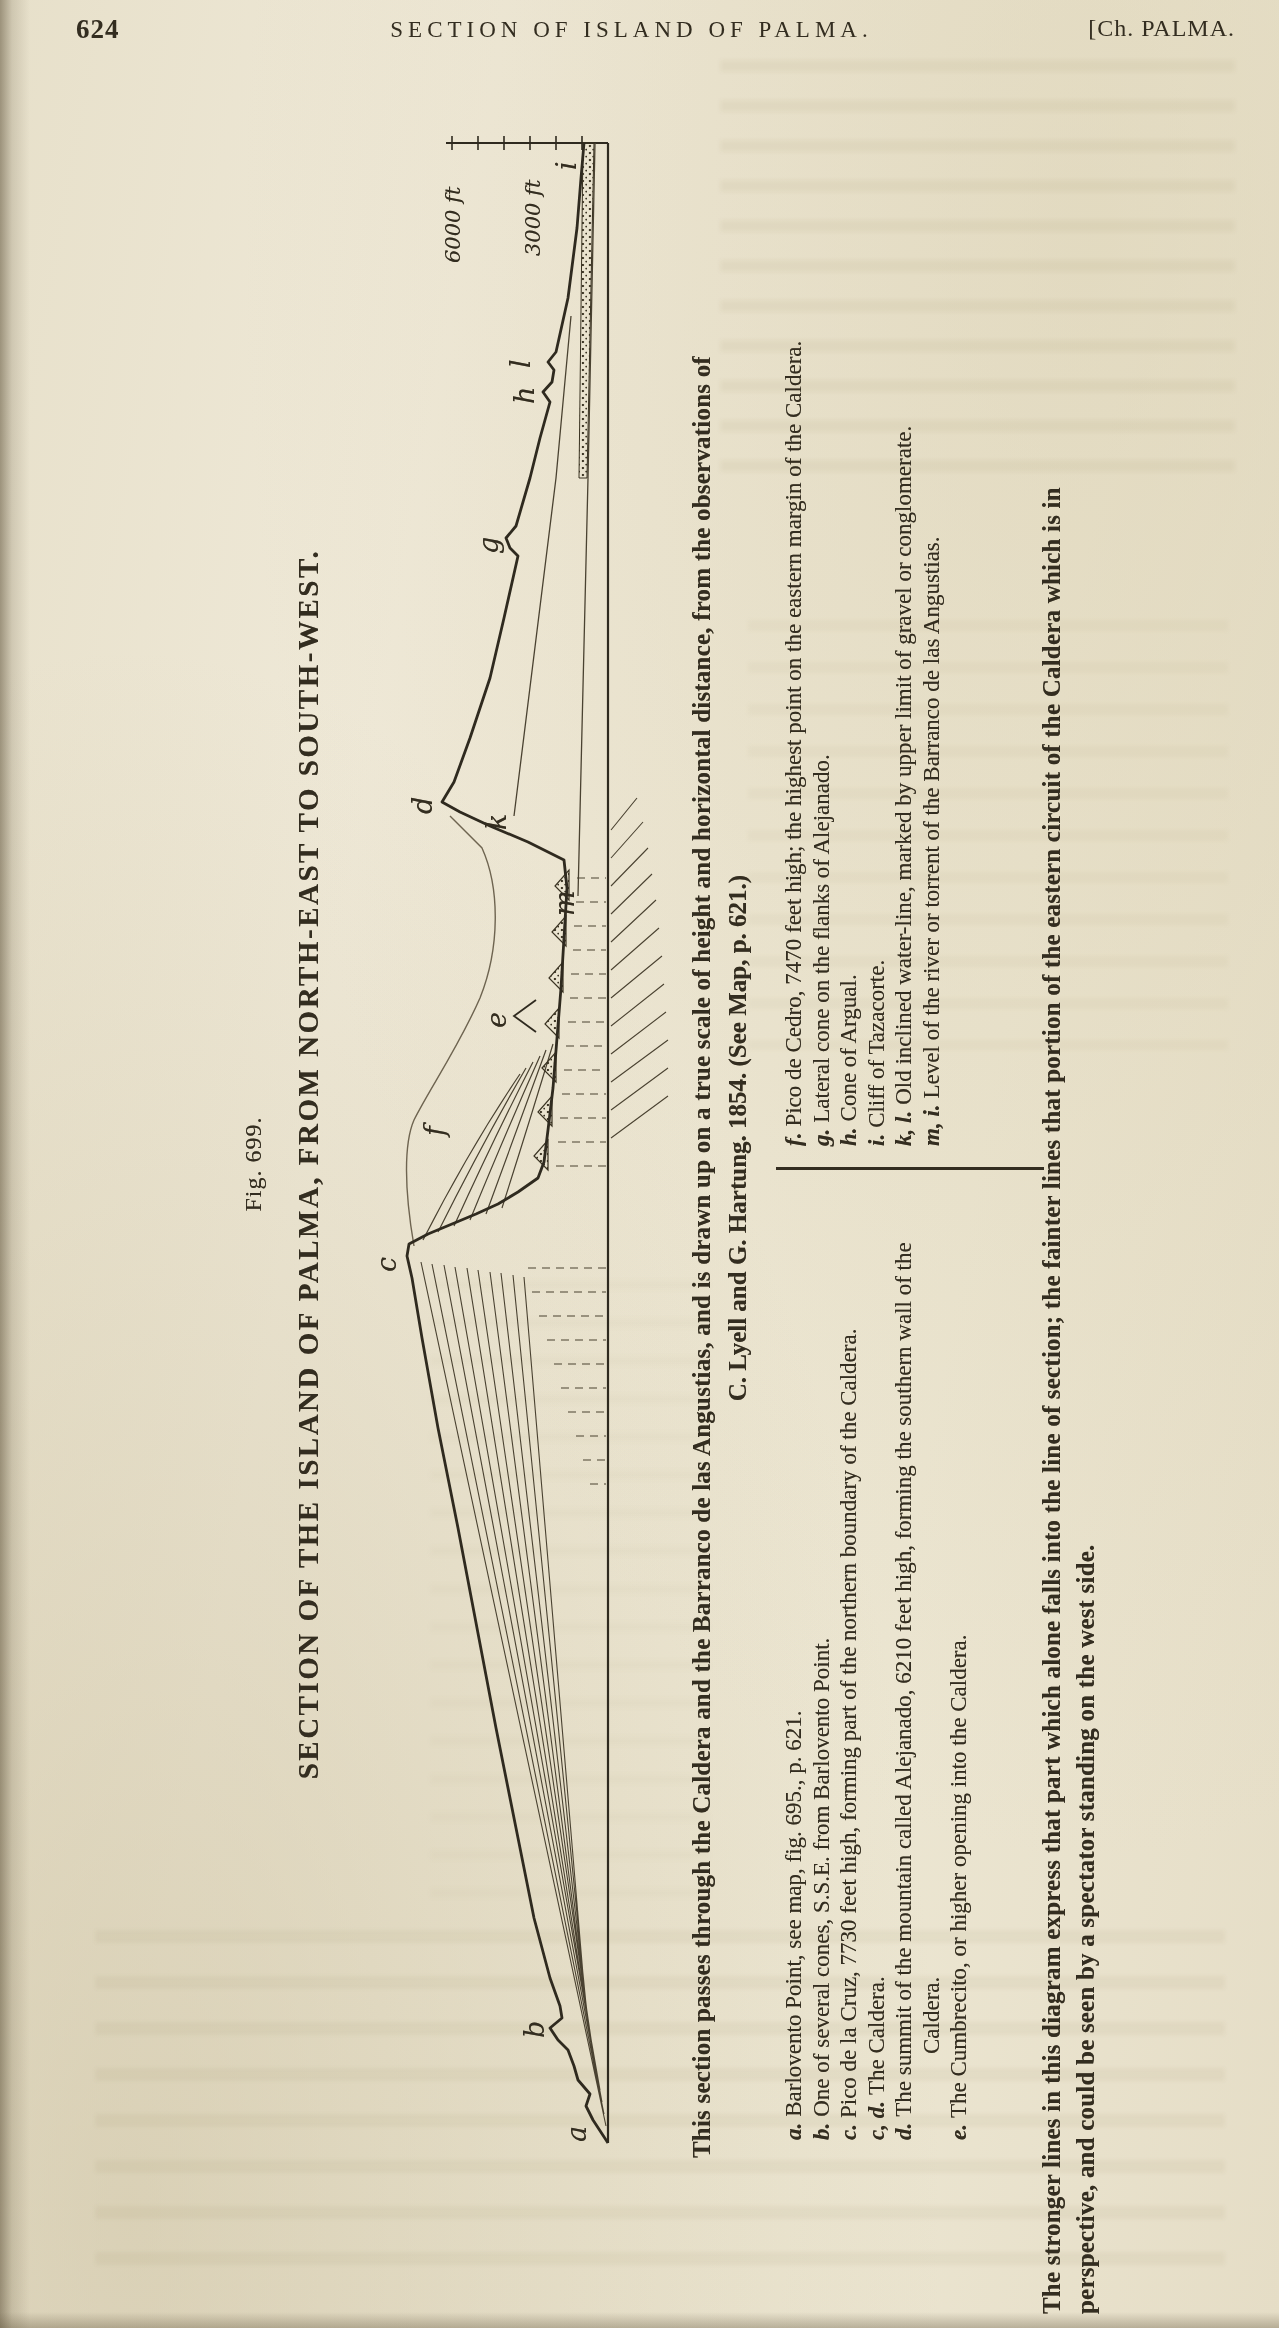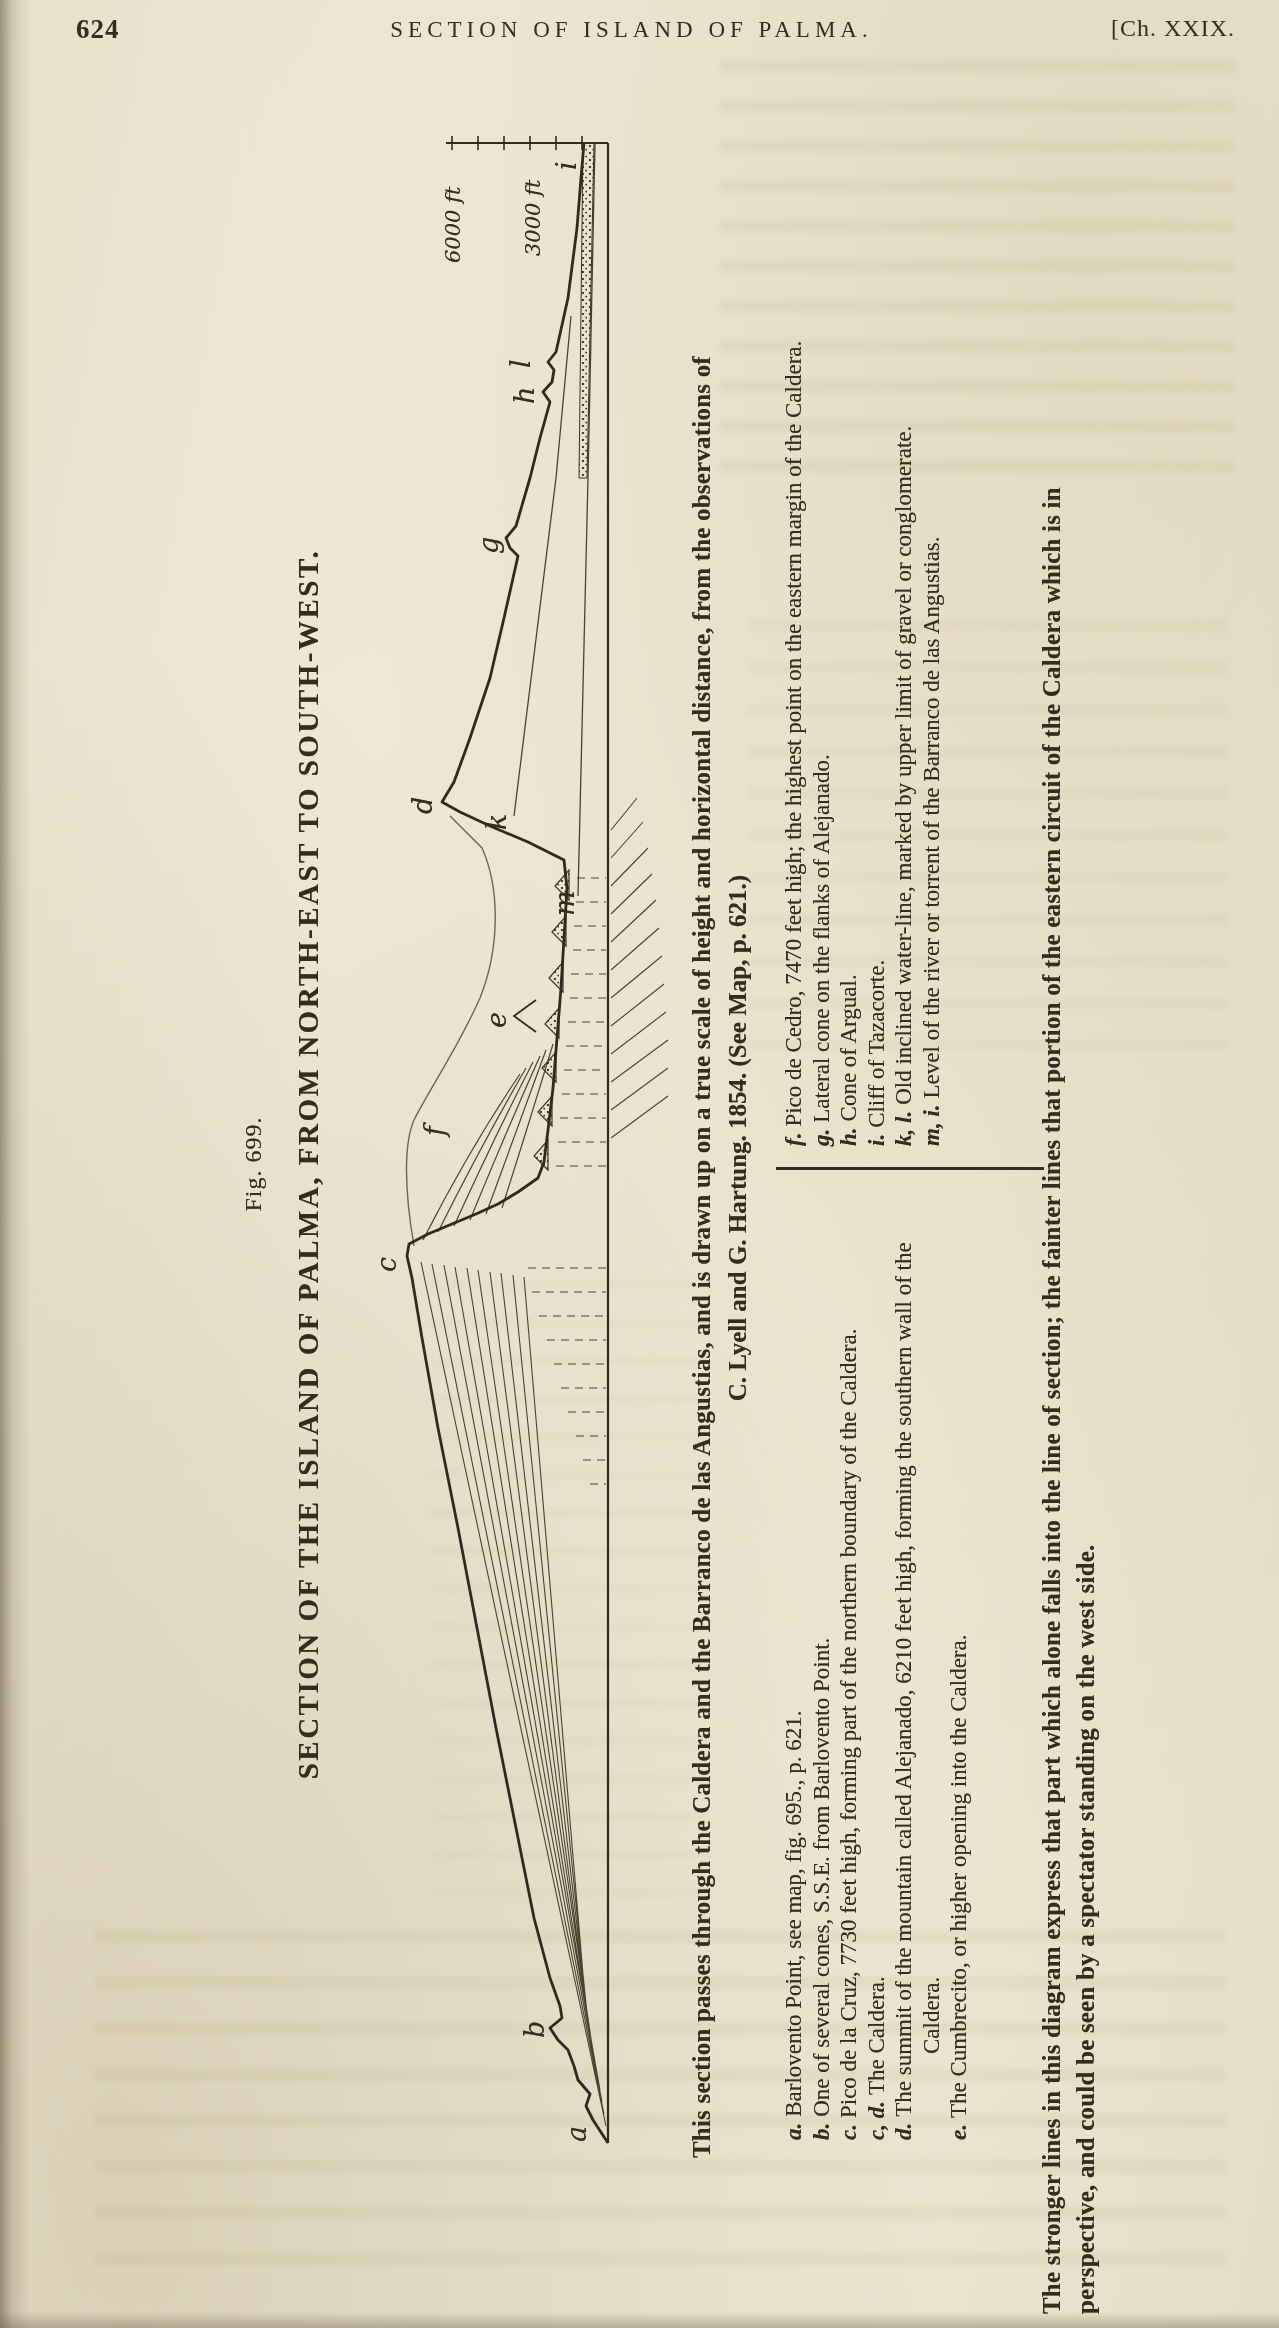--- a/index.html
+++ b/index.html
@@ -60,21 +60,21 @@
 <div class="gutter"></div>
 <div class="edge-bottom"></div>
 <div class="ghost g1"></div>
 <div class="ghost g2"></div>
 <div class="ghost g3"></div>
 <div class="ghost g4"></div>
 
 <div class="pagehead">
   <span class="pagenum">624</span>
   <span class="runtitle">SECTION  OF  ISLAND  OF  PALMA.</span>
-  <span class="chap">[Ch. XXIX.</span>
+  <span class="chap">[Ch. PALMA.</span>
 </div>
 
 <div class="rot">
 
   <div class="fignum">Fig. 699.</div>
   <div class="figtitle">SECTION OF THE ISLAND OF PALMA, FROM NORTH-EAST TO SOUTH-WEST.</div>
 
   <svg width="2080" height="318" viewBox="0 0 2080 318">
     <defs>
       <pattern id="stip" width="7" height="7" patternUnits="userSpaceOnUse">

